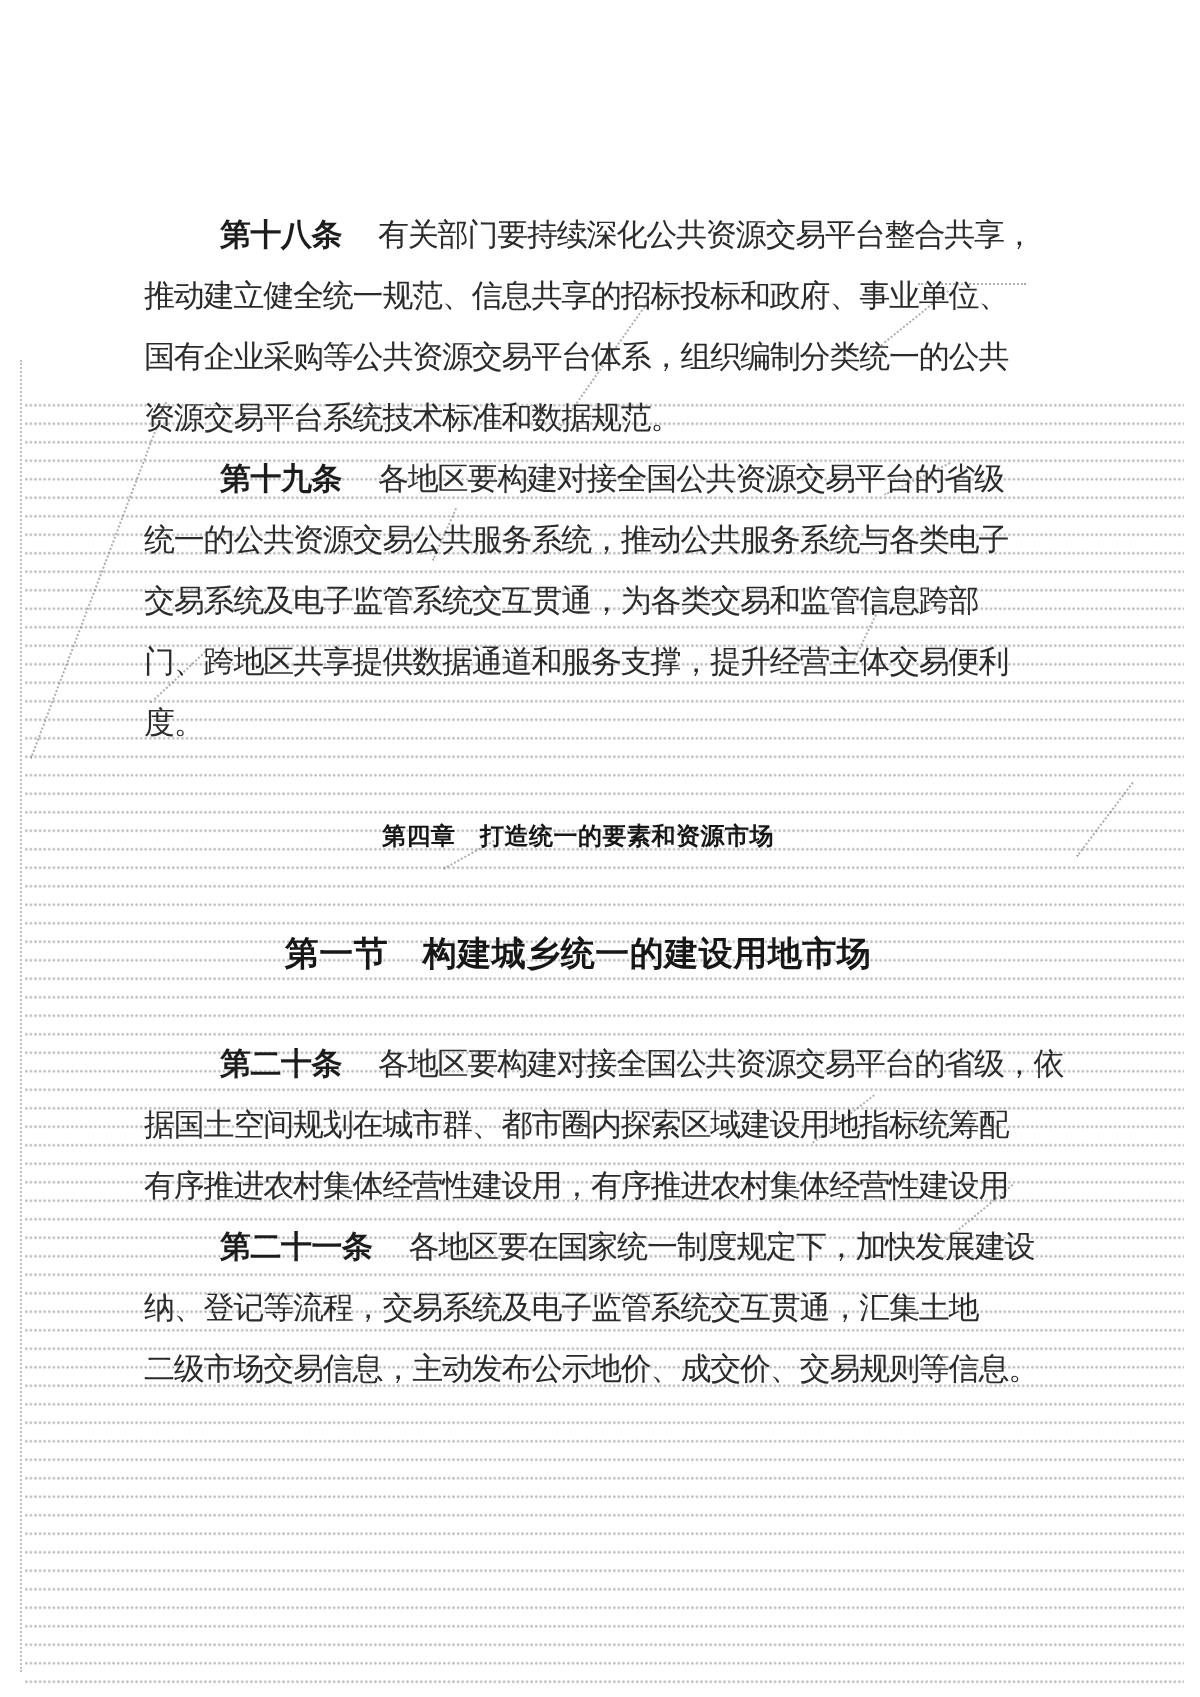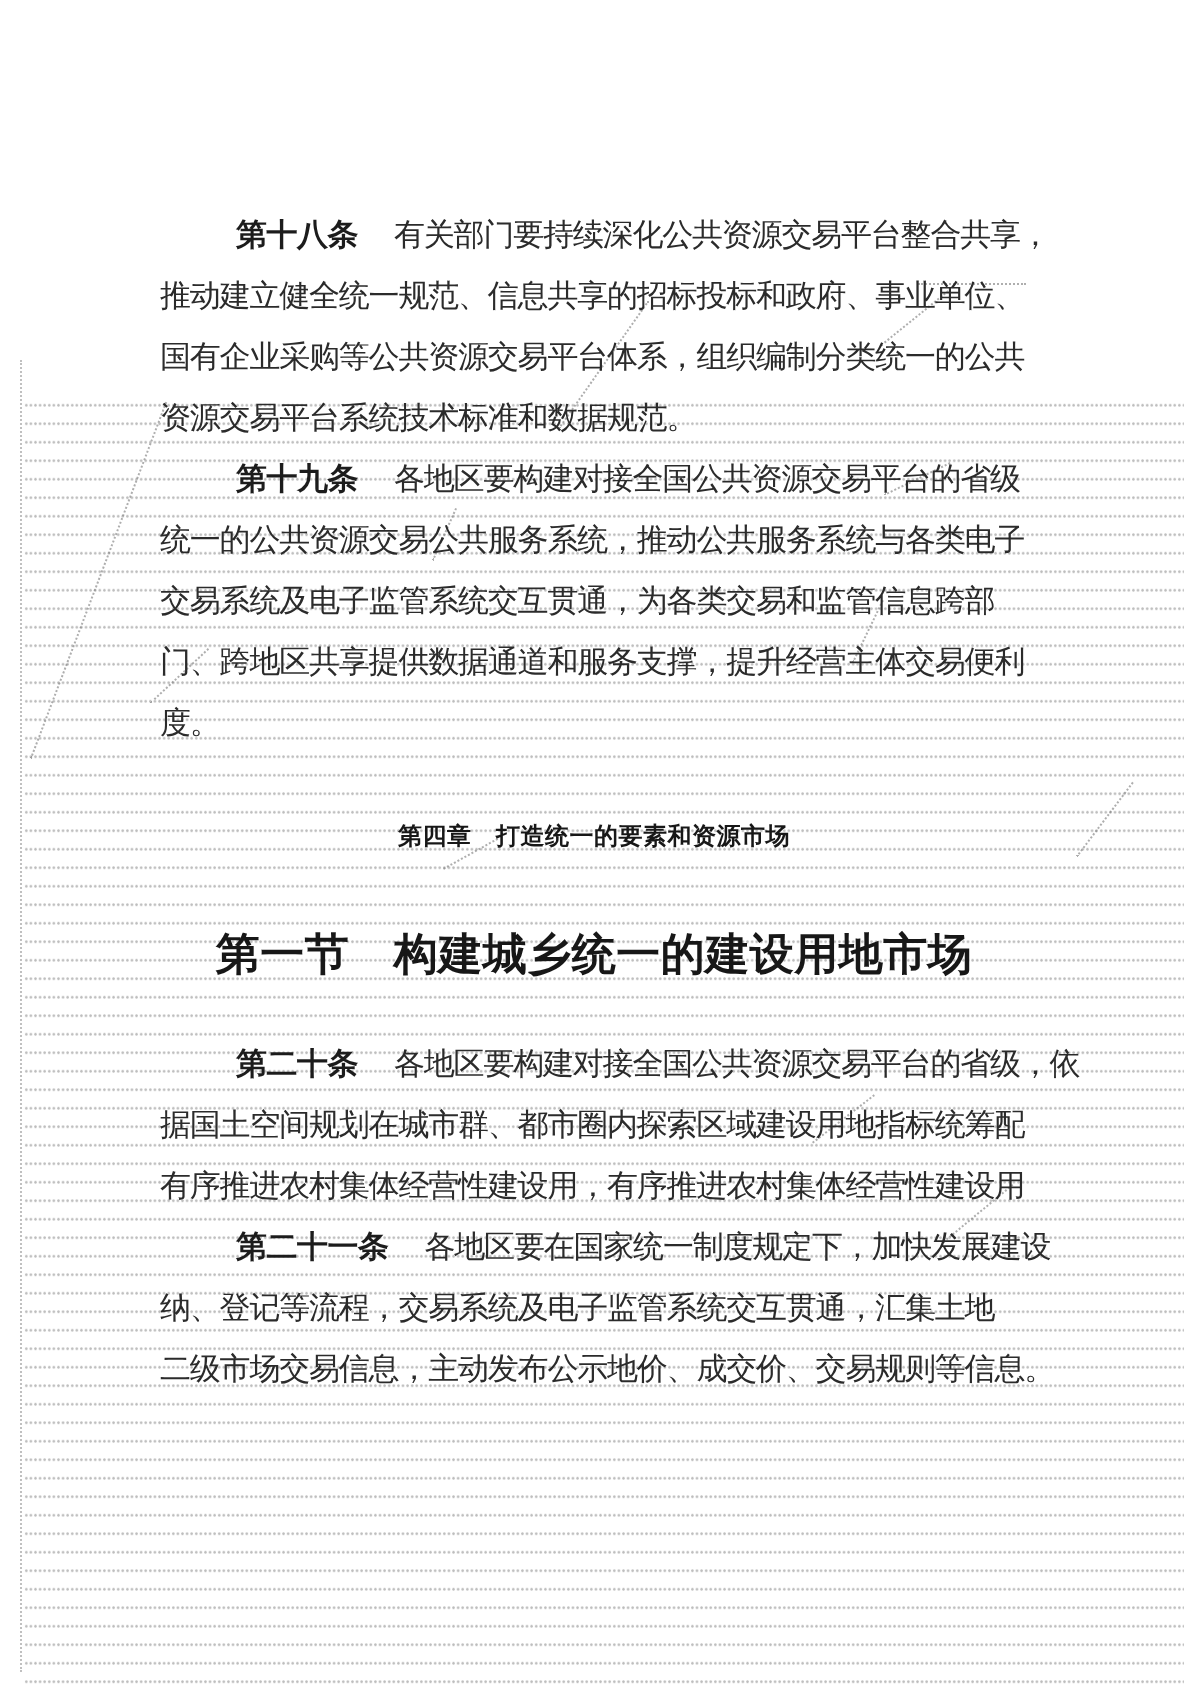--- a/index.html
+++ b/index.html
@@ -40,40 +40,40 @@
   .d6  { left:852px; top:662px;  width:69px;  transform:rotate(-64.2deg); }
   .d7  { left:150px; top:702px;  width:79px;  transform:rotate(-43deg); }
   .d8  { left:812px; top:1142px; width:78px;  transform:rotate(-37.7deg); }
   .d9  { left:443px; top:868px;  width:62px;  transform:rotate(-29deg); }
   .d10 { left:1076px;top:856px;  width:93px;  transform:rotate(-52.9deg); }
   .d11 { left:942px; top:1242px; width:91px;  transform:rotate(-39.6deg); }
   .s1  { left:918px; top:283px;  width:108px; transform:none; }
 
   
   .textcol {
-    position:absolute; left:160px; top:0; width:868px;
+    position:absolute; left:144px; top:0; width:868px;
     font-size:31px; line-height:61px; letter-spacing:-1.2px;
   }
   .article { margin:0; }
   .art-18 { margin-top:204px; }
   .art-20 { margin-top:49px; }
   .line { height:61px; white-space:nowrap; }
   .first { padding-left:76px; }
   strong.head {
     font-family:"Liberation Sans", sans-serif;
     font-weight:700; letter-spacing:-0.5px;
     margin-right:36px; color:#1c1c1c;
   }
   h2.chapter, h3.section {
     margin:0; text-align:center; white-space:nowrap;
     font-family:"Liberation Sans", sans-serif;
     font-weight:700; color:#171717; line-height:61px;
   }
   h2.chapter { margin-top:52px; font-size:24px; letter-spacing:0.5px; }
-  h3.section { margin-top:57px; font-size:44px; letter-spacing:0.5px; }
+  h3.section { margin-top:57px; font-size:34px; letter-spacing:0.5px; }
 </style>
 </head>
 <body>
 
 <div class="page">
 
   <div class="dots"></div>
   <div class="vline"></div>
   <div class="seg d1"></div>
   <div class="seg d2"></div>

